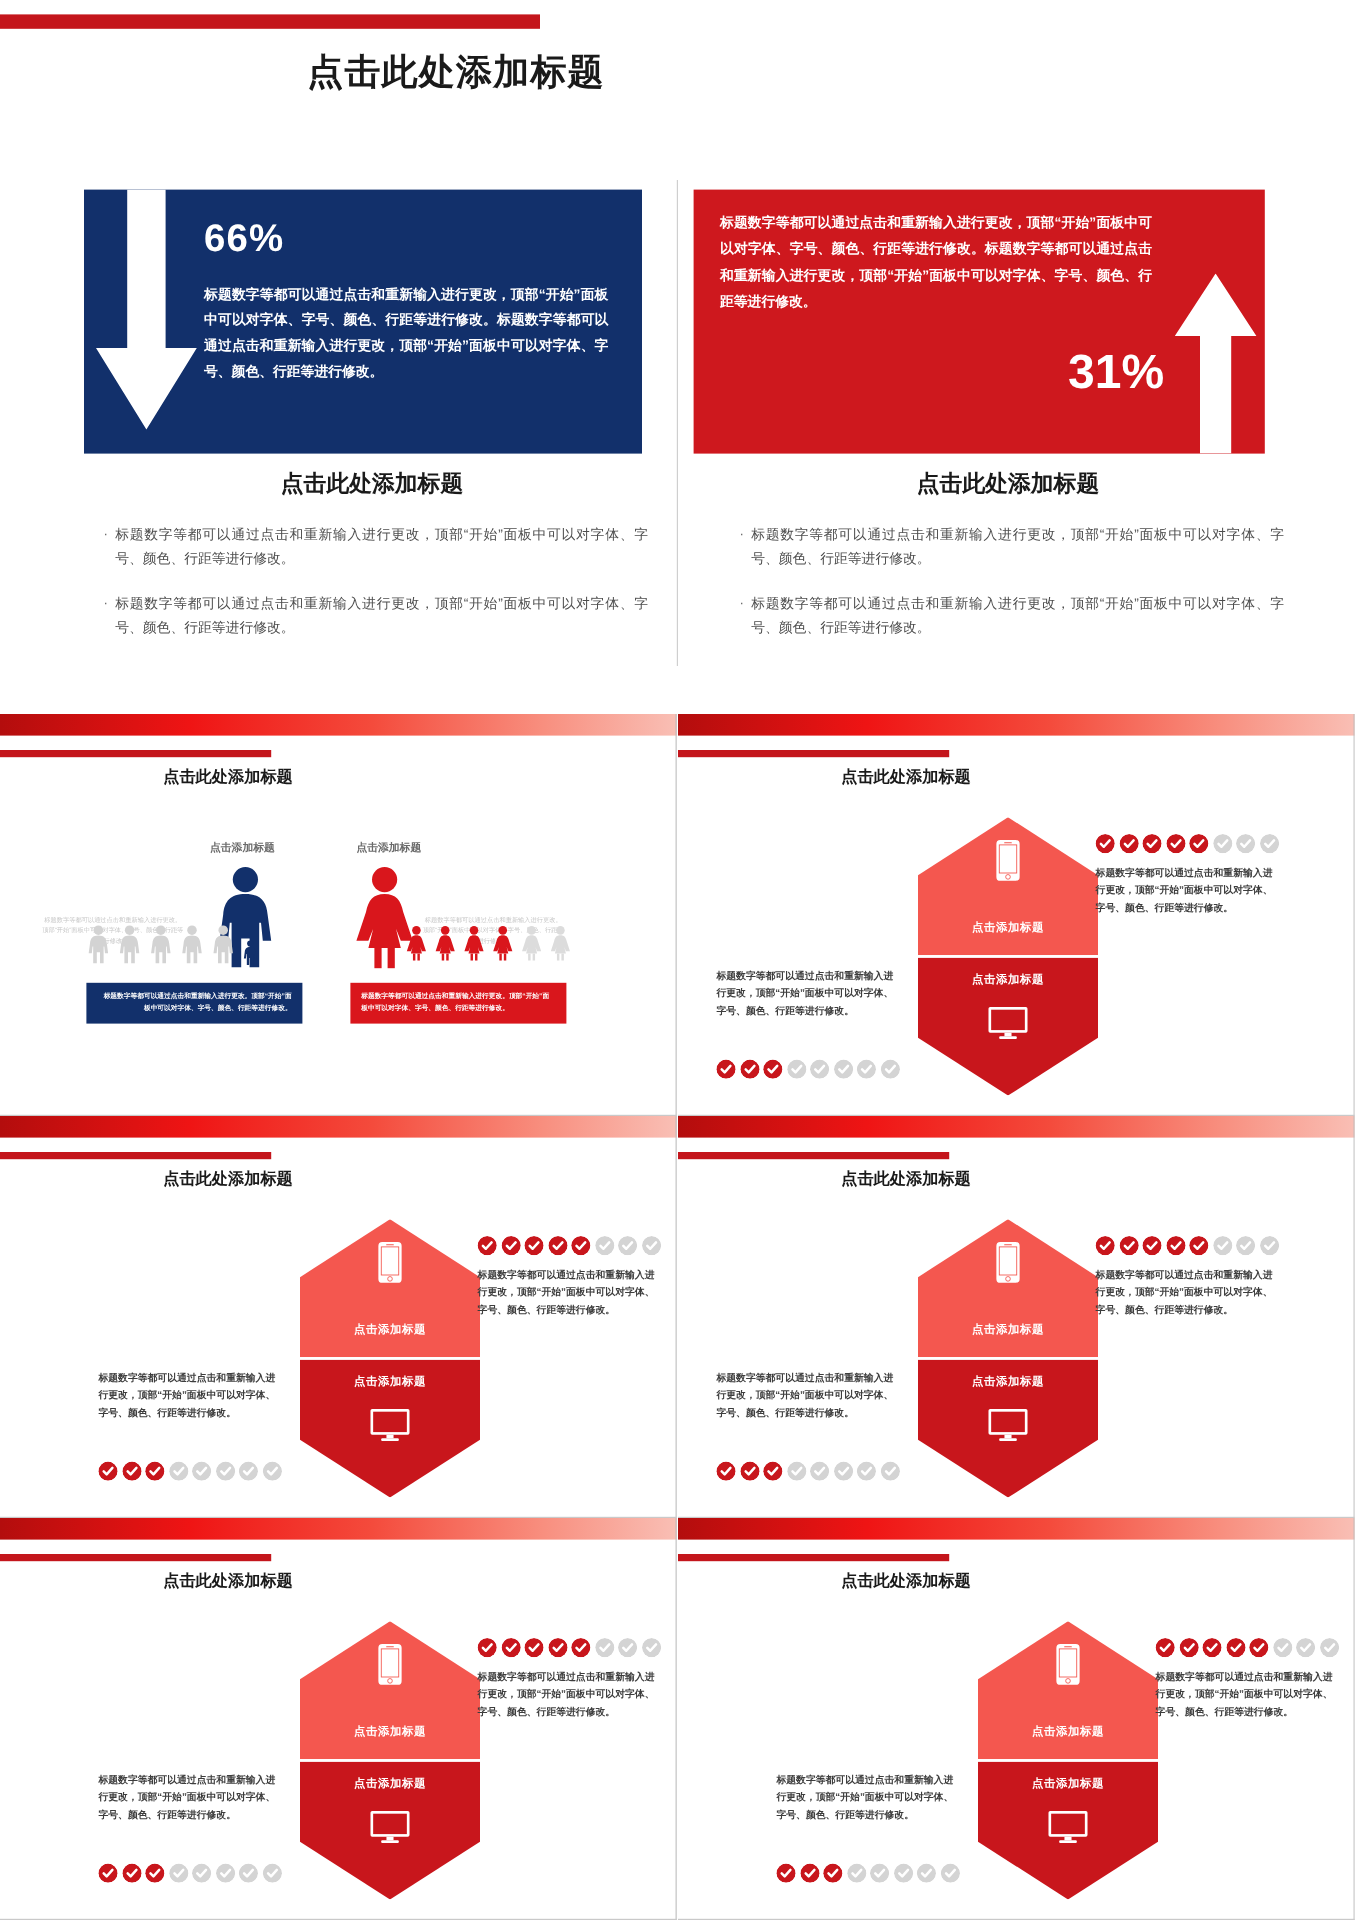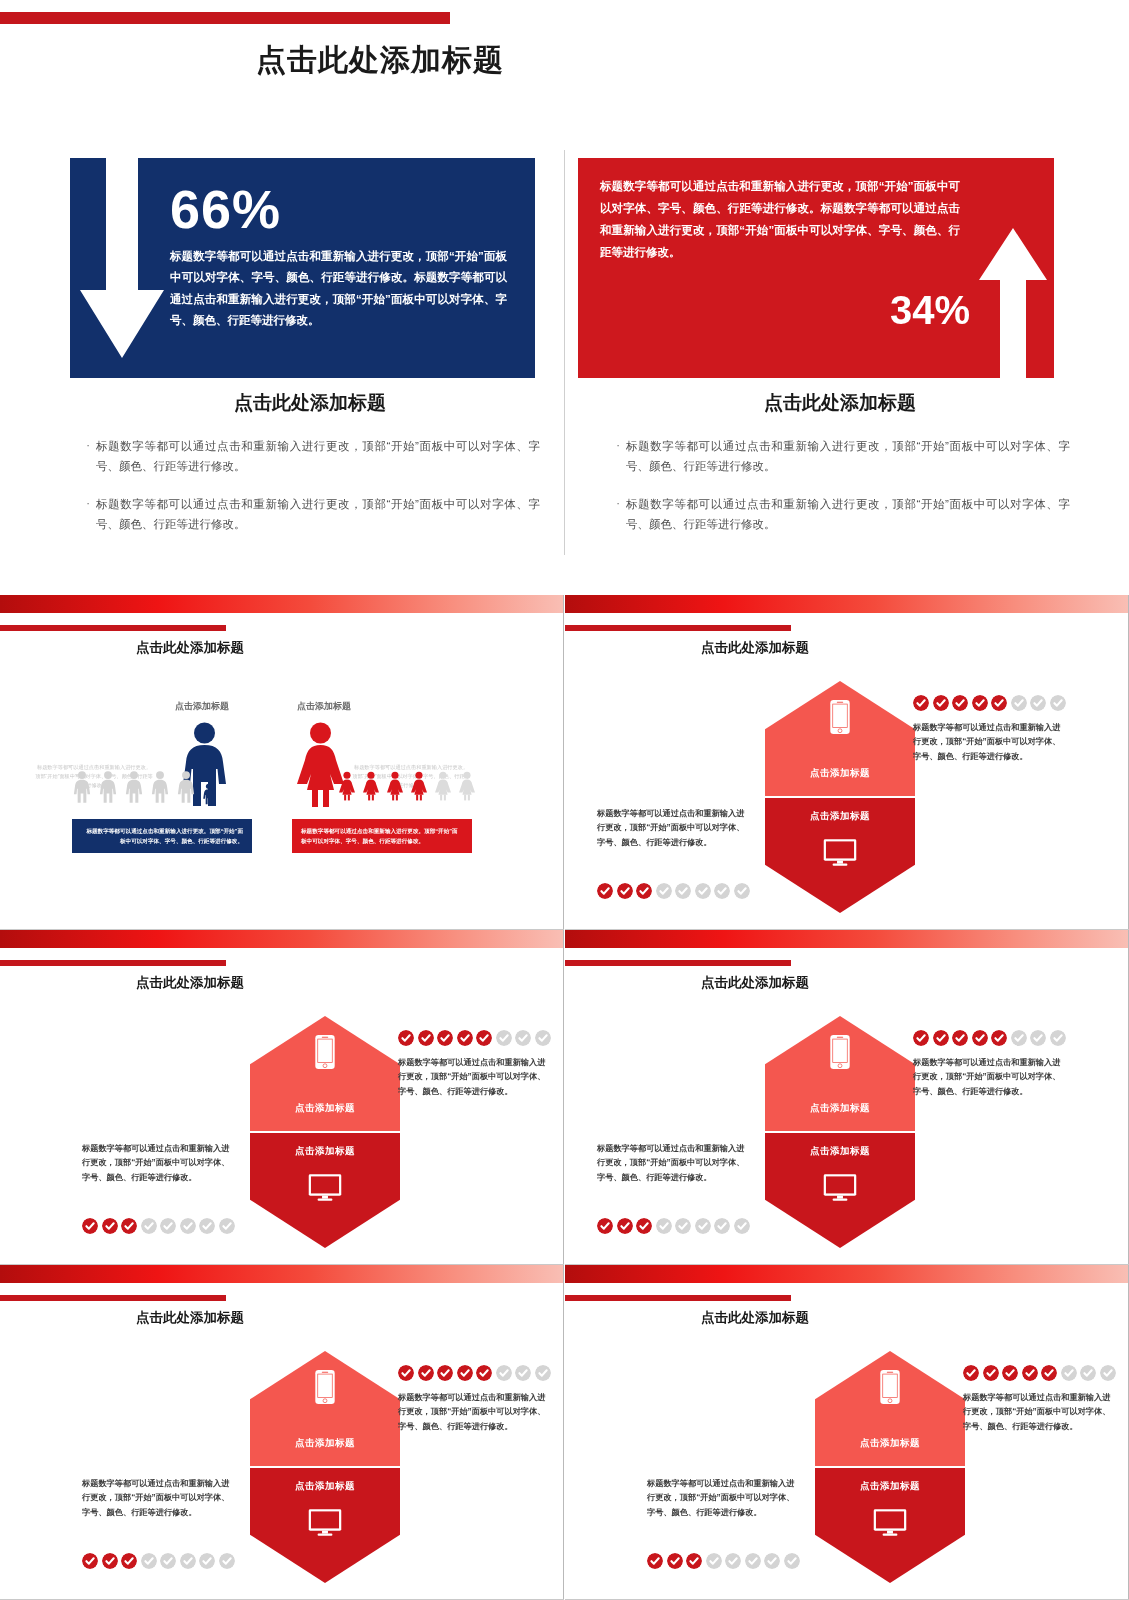--- a/index.html
+++ b/index.html
@@ -28,22 +28,22 @@
   }
 
   
   .blue-panel {
     position:absolute; left:70px; top:158px; width:465px; height:220px;
     background:#12306B;
   }
   .down-arrow { position:absolute; left:78px; top:158px; width:88px; height:208px; }
   .blue-inner { position:absolute; left:100px; top:24px; right:28px; }
   .big-num-blue {
-    color:#ffffff; font-size:54px; font-weight:bold; line-height:1;
-    letter-spacing:1px; margin-bottom:10px;
+    color:#ffffff; font-size:32px; font-weight:bold; line-height:1;
+    letter-spacing:1px; margin-bottom:22px;
   }
   .blue-body {
     color:#ffffff; font-size:11.5px; font-weight:bold; line-height:1.85;
     text-align:justify;
   }
 
   
   .red-panel {
     position:absolute; left:578px; top:158px; width:476px; height:220px;
     background:#CE181E;
@@ -136,21 +136,21 @@
     </div>
     <svg class="down-arrow" viewBox="0 0 88 208">
       <polygon points="28,0 60,0 60,132 86,132 44,200 2,132 28,132" fill="#ffffff"></polygon>
     </svg>
 
     <div class="red-panel">
       <div class="red-inner">
         <div class="red-body">标题数字等都可以通过点击和重新输入进行更改，顶部“开始”面板中可以对字体、字号、颜色、行距等进行修改。标题数字等都可以通过点击和重新输入进行更改，顶部“开始”面板中可以对字体、字号、颜色、行距等进行修改。</div>
       </div>
     </div>
-    <div class="big-num-red">34%</div>
+    <div class="big-num-red">31%</div>
     <svg class="up-arrow" viewBox="0 0 70 150">
       <polygon points="35,0 69,52 48,52 48,150 22,150 22,52 1,52" fill="#ffffff"></polygon>
     </svg>
 
     <div class="sub left">
       <div class="sub-title">点击此处添加标题</div>
       <div class="bullet-row">
         <span class="bullet-dot">·</span>
         <span class="bullet-text">标题数字等都可以通过点击和重新输入进行更改，顶部“开始”面板中可以对字体、字号、颜色、行距等进行修改。</span>
       </div>

